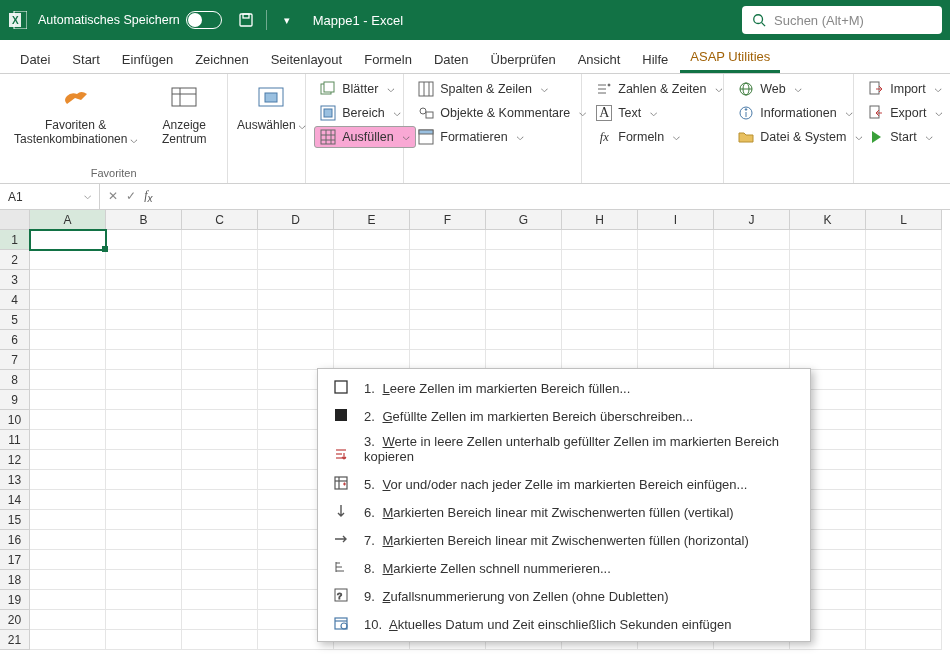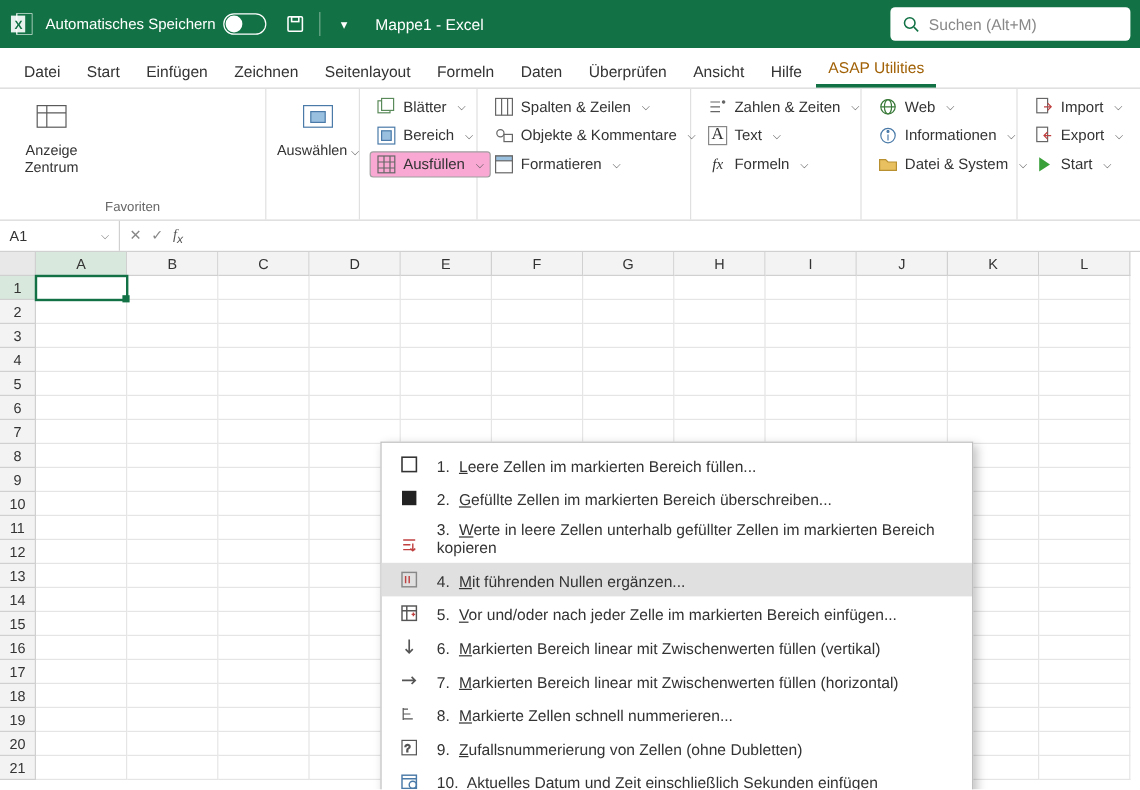--- a/index.html
+++ b/index.html
@@ -102,20 +102,29 @@
     <div class="tab">Daten</div>
     <div class="tab">Überprüfen</div>
     <div class="tab">Ansicht</div>
     <div class="tab">Hilfe</div>
     <div class="tab active">ASAP Utilities</div>
   </div>
 
 <div class="ribbon">
   <div class="group" style="width:235px;">
     <div class="group-main">
+      <div class="big-btn" style="min-width:120px;">
+        <span class="icon">
+            <svg width="30" height="24" viewBox="0 0 30 24">
+              <path d="M6 18 Q2 14 6 10 Q10 6 16 8 Q20 4 26 8 L20 14 L14 12 Z" fill="#e88b2e"></path>
+            </svg>
+          </span>
+        <span class="label chev" style="white-space:pre-line;">Favoriten &amp;
+Tastenkombinationen</span>
+      </div>
       <div class="big-btn">
         <span class="icon">
             <svg width="28" height="24" viewBox="0 0 28 24" fill="none" stroke="#5a5a5a" stroke-width="1">
               <rect x="2" y="2" width="24" height="18"></rect>
               <line x1="2" y1="8" x2="26" y2="8"></line>
               <line x1="10" y1="2" x2="10" y2="20"></line>
             </svg>
           </span>
         <span class="label" style="white-space:pre-line;">Anzeige
 Zentrum</span>
@@ -683,30 +692,20 @@
         <span class="ico">
           <svg width="16" height="16" viewBox="0 0 16 16" fill="none" stroke="#c04040" stroke-width="1.2">
             <line x1="3" y1="3" x2="13" y2="3"></line>
             <line x1="3" y1="7" x2="9" y2="7"></line>
             <line x1="3" y1="11" x2="13" y2="11"></line>
             <path d="M11 6 L11 12 M9 10 L11 12 L13 10"></path>
           </svg>
         </span>
         <span class="txt"><span class="n">3.</span> <span class="udl">W</span>erte in leere Zellen unterhalb gefüllter Zellen im markierten Bereich kopieren</span>
       </div>
-      <div class="item hover">
-        <span class="ico">
-          <svg width="16" height="16" viewBox="0 0 16 16" fill="none" stroke="#c04040" stroke-width="1.2">
-            <rect x="2" y="2" width="12" height="12" stroke="#888"></rect>
-            <line x1="5" y1="5" x2="5" y2="11"></line>
-            <line x1="8" y1="5" x2="8" y2="11"></line>
-          </svg>
-        </span>
-        <span class="txt"><span class="n">4.</span> <span class="udl">M</span>it führenden Nullen ergänzen...</span>
-      </div>
       <div class="item">
         <span class="ico">
           <svg width="16" height="16" viewBox="0 0 16 16" fill="none" stroke="#555" stroke-width="1.2">
             <rect x="2" y="2" width="12" height="12"></rect>
             <line x1="2" y1="6" x2="14" y2="6"></line>
             <line x1="6" y1="2" x2="6" y2="14"></line>
             <path d="M10 9 L13 9 M11.5 7.5 L11.5 10.5" stroke="#c04040"></path>
           </svg>
         </span>
         <span class="txt"><span class="n">5.</span> <span class="udl">V</span>or und/oder nach jeder Zelle im markierten Bereich einfügen...</span>

